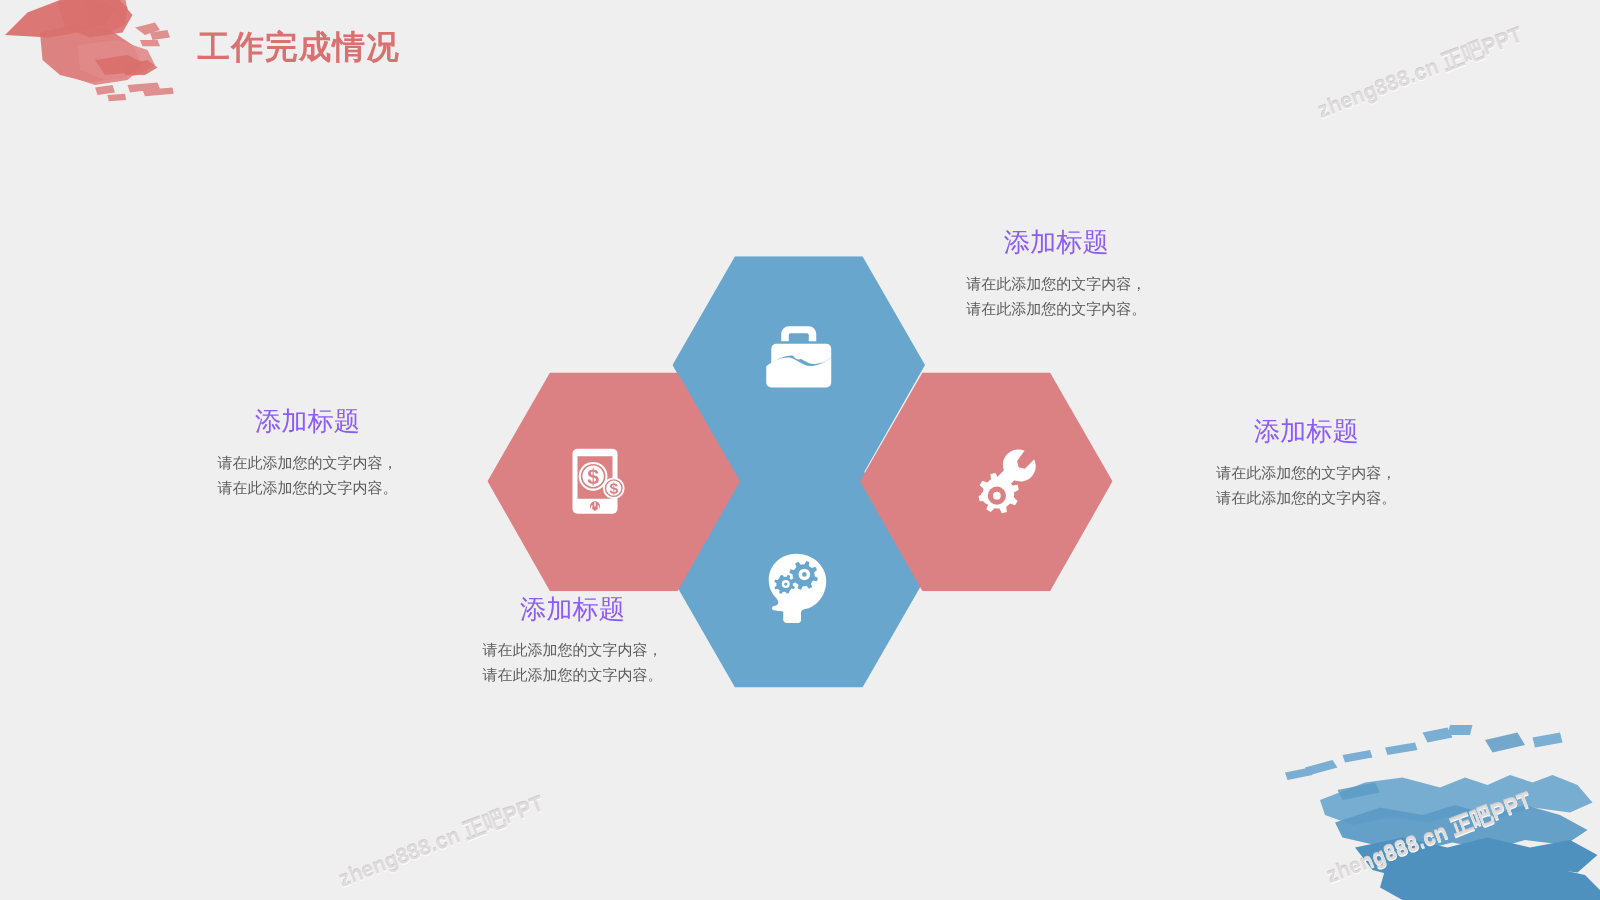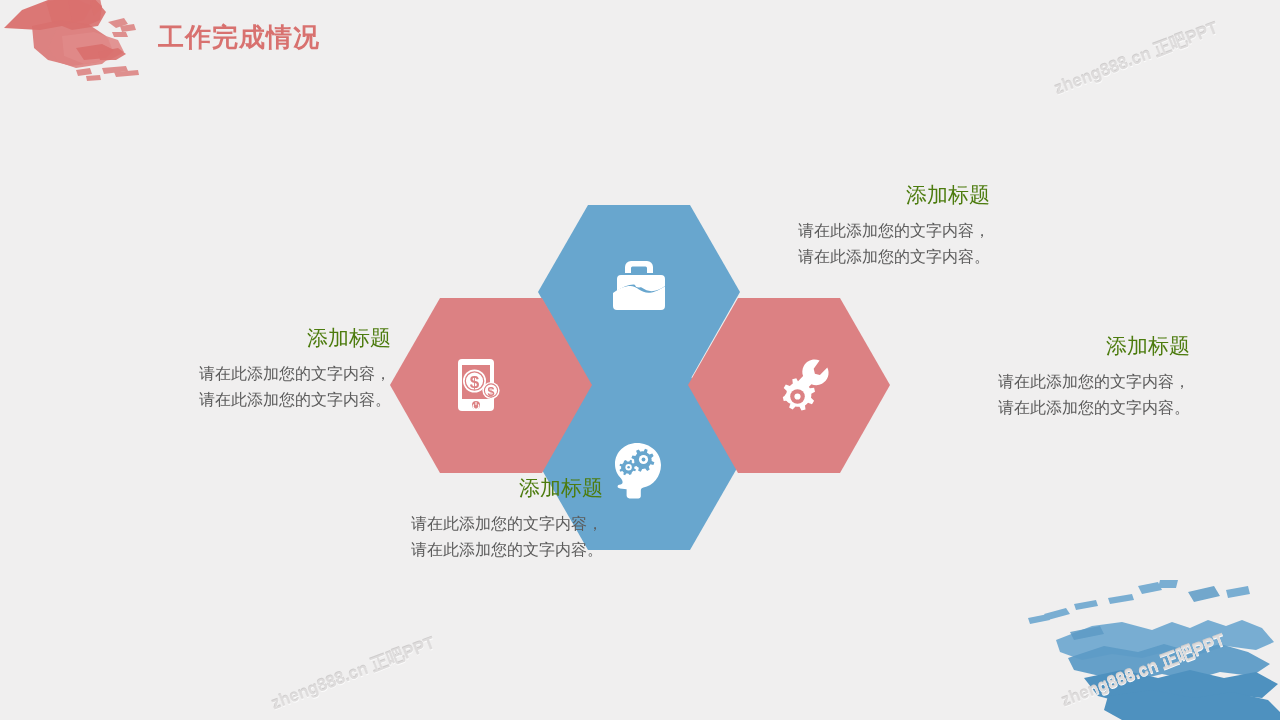--- a/index.html
+++ b/index.html
@@ -107,31 +107,31 @@
   .shape-right { left: 298px; top: 93px;  width: 202px; height: 175px; }
   .shape-right .glyph { left: 82px; top: 55px; }
 
   
   .text-block {
     position: absolute;
     width: 290px;
   }
   .tb-title {
     font-size: 21px;
-    color: #4d7c0f;
-    text-align: right;
+    color: #8b5cf6;
+    text-align: center;
     line-height: 1.2;
     margin-bottom: 11px;
     white-space: nowrap;
   }
   .tb-body {
-    font-size: 16px;
+    font-size: 12px;
     color: #5b5b5b;
     line-height: 1.62;
-    text-align: right;
+    text-align: center;
   }
   .tb-body span { display: block; }
 
   .tb-top    { left: 700px; top: 182px; }
   .tb-right  { left: 900px; top: 333px; }
   .tb-bottom { left: 313px; top: 475px; }
   .tb-left   { left: 101px; top: 325px; }
 </style>
 </head>
 <body>

